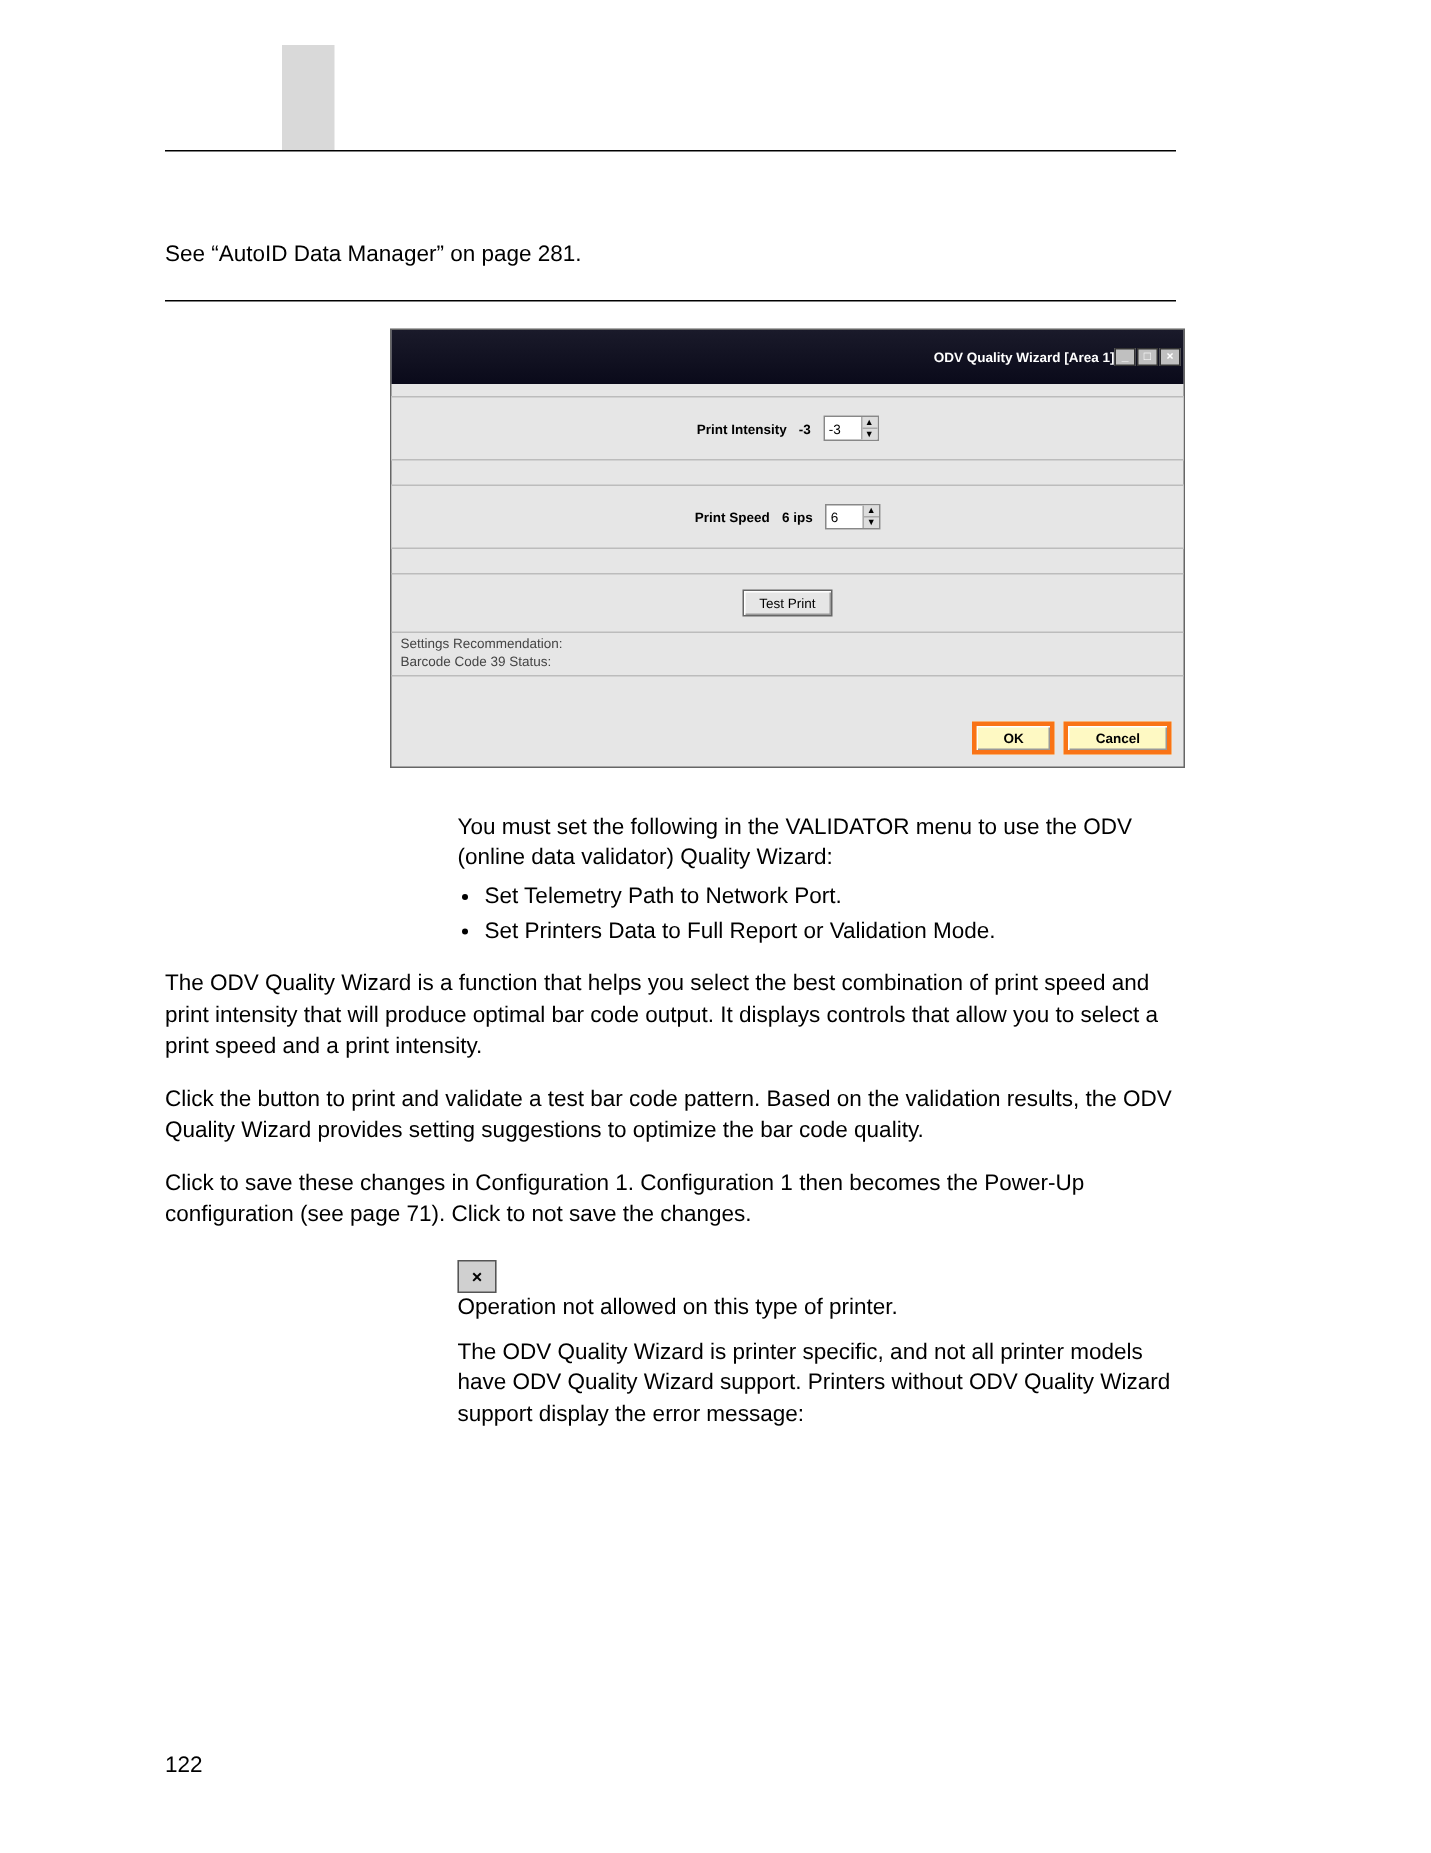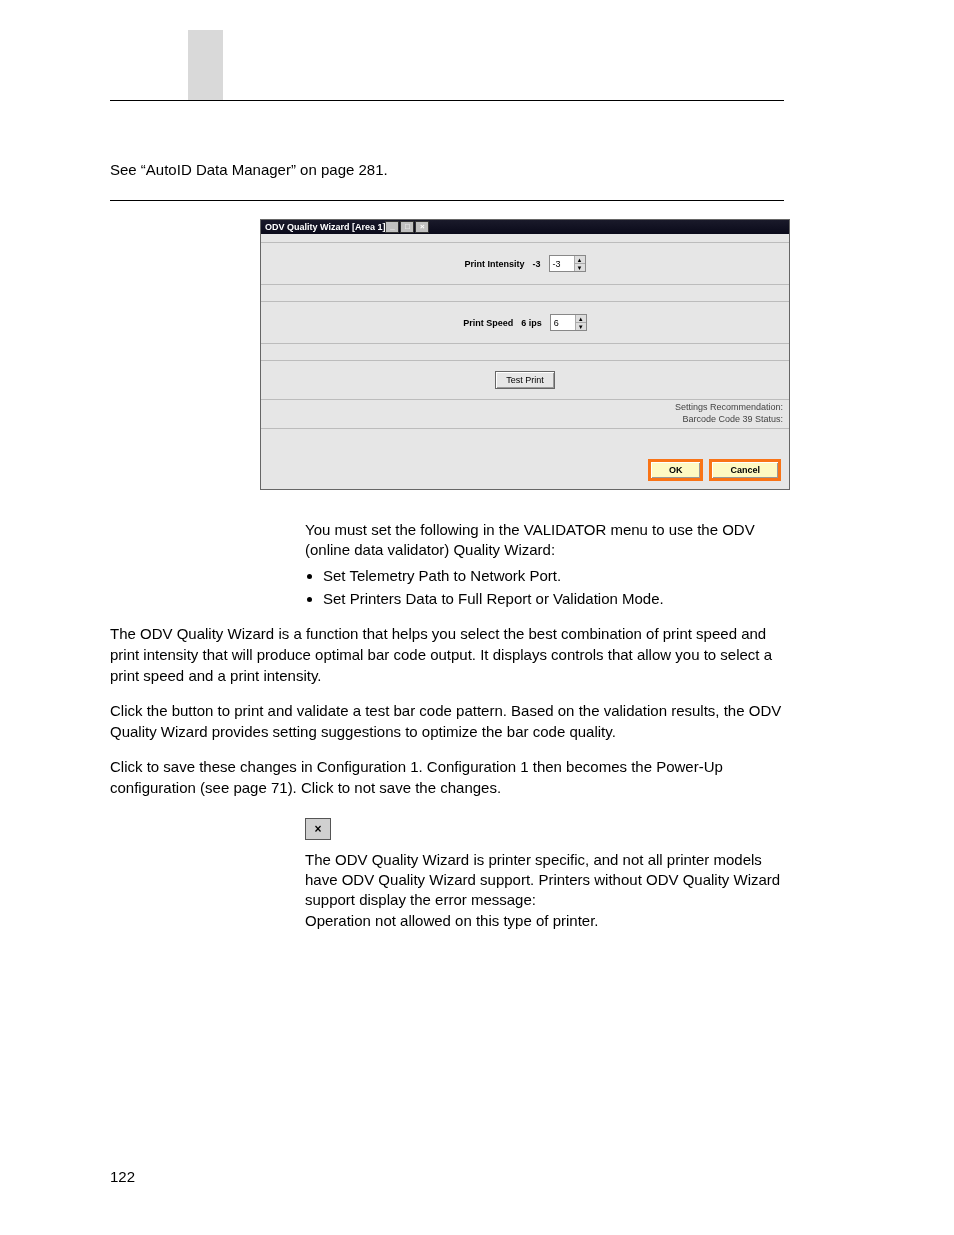--- a/index.html
+++ b/index.html
@@ -55,24 +55,24 @@
     width: 530px;
     margin: 10px 0 30px 0;
     border: 1px solid #666;
     background: #e6e6e6;
     box-sizing: border-box;
     font-family: Tahoma, Arial, sans-serif;
   }
   .titlebar {
     background: linear-gradient(#1a1a2a,#0a0a1a);
     color: #fff;
-    height: 14px;
-    display: flex;
-    align-items: center;
-    justify-content: flex-start;
+    height: 36px;
+    display: flex;
+    align-items: center;
+    justify-content: flex-end;
     padding: 0 2px 0 4px;
     font-size: 9px;
     font-weight: bold;
   }
   .titlebar-icons {
     display: flex;
     gap: 1px;
   }
   .titlebar-btn {
     width: 14px;
@@ -154,21 +154,21 @@
     background: #e6e6e6;
     border: 1px solid #666;
     box-shadow: 1px 1px 0 #fff inset, -1px -1px 0 #999 inset;
   }
   .status-block {
     font-size: 9px;
     padding: 2px 6px 2px 6px;
     border-bottom: 1px solid #bcbcbc;
     color: #444;
   }
-  .status-row { line-height: 1.3; text-align: right; }
+  .status-row { line-height: 1.3; }
   .dialog-footer {
     display: flex;
     justify-content: flex-end;
     gap: 6px;
     padding: 30px 8px 8px 8px;
   }
   .win-button-footer {
     font-size: 9px;
     font-weight: bold;
     padding: 2px 18px;
@@ -293,20 +293,20 @@
     <div class="para body-wide">
       <span>Click the </span><span> button to print and validate a test bar code pattern. Based on the validation results, the ODV Quality Wizard provides setting suggestions to optimize the bar code quality.</span>
     </div>
 
     <div class="para body-wide">
       <span>Click </span><span> to save these changes in Configuration 1. Configuration 1 then becomes the Power-Up configuration (see page 71). Click </span><span> to not save the changes.</span>
     </div>
 
     <div class="note-block">
       <span class="note-icon">×</span>
+      <div>Operation not allowed on this type of printer.</div>
       <div style="margin-top:10px;">The ODV Quality Wizard is printer specific, and not all printer models have ODV Quality Wizard support. Printers without ODV Quality Wizard support display the error message:</div>
-      <div>Operation not allowed on this type of printer.</div>
     </div>
 
   </div>
 
   <div class="page-number">122</div>
 </div>
 
 </body></html>

